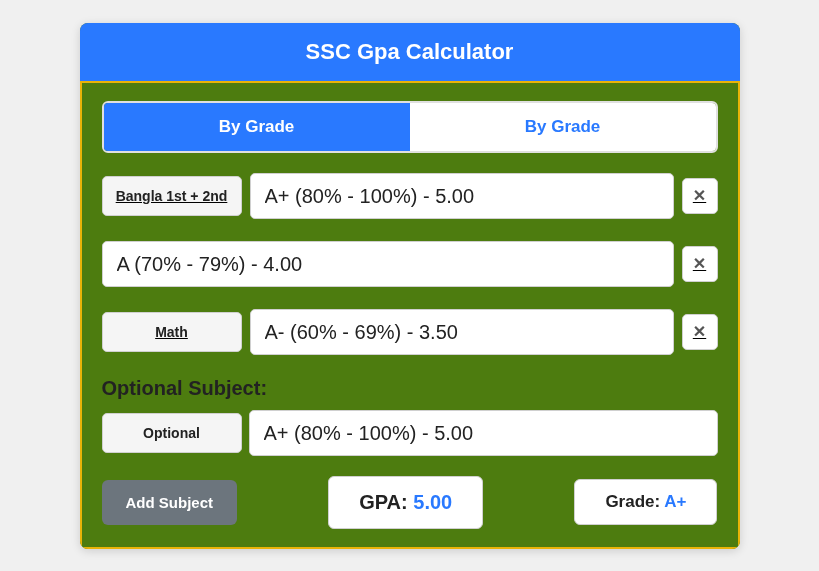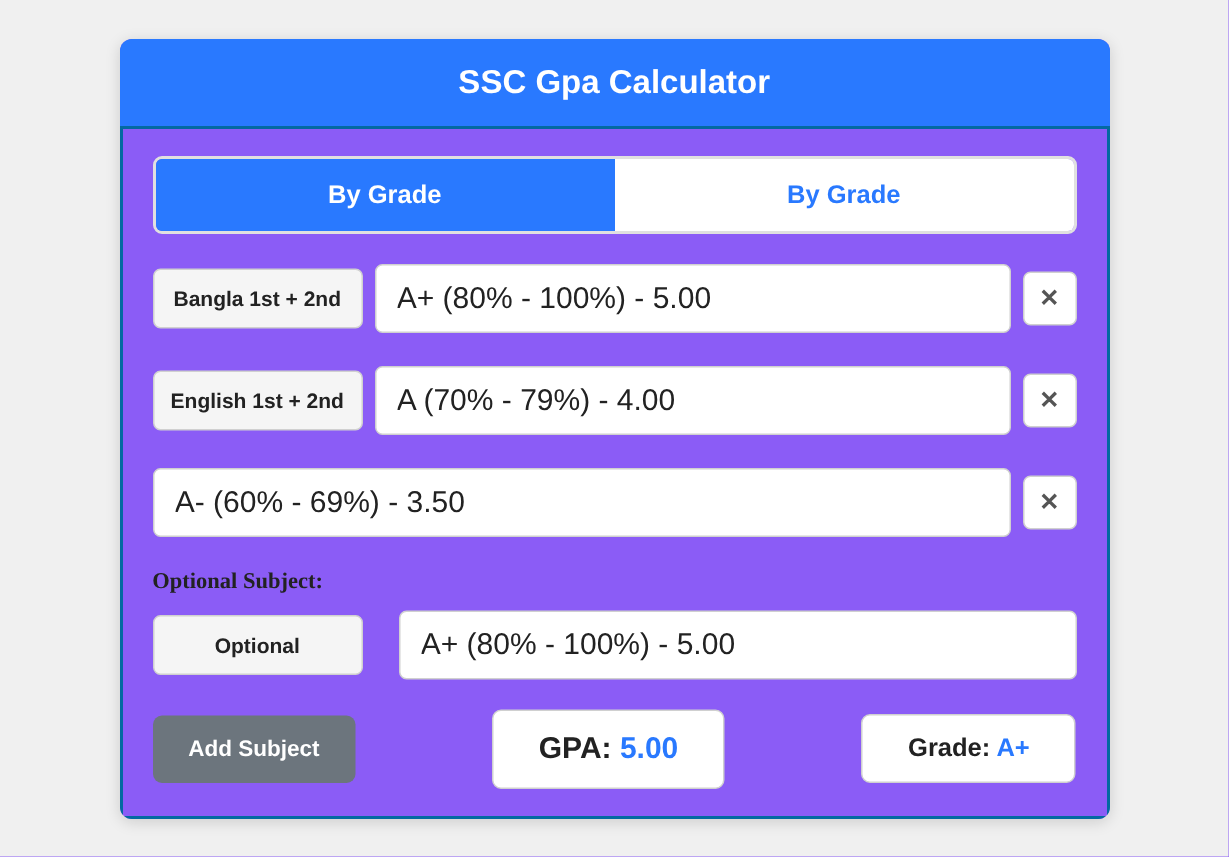--- a/index.html
+++ b/index.html
@@ -6,36 +6,36 @@
     body {
       background: #f0f0f0;
       display: flex;
       justify-content: center;
       align-items: center;
       min-height: 100vh;
       font-family: Arial, sans-serif;
     }
     .calculator-wrapper {
       width: 660px;
-      background: #8b5cf6;
+      background: #4d7c0f;
       border-radius: 8px;
       overflow: hidden;
       box-shadow: 0 2px 10px rgba(0,0,0,0.15);
     }
     .header {
       background: #2979ff;
       color: #fff;
       text-align: center;
       padding: 16px;
       font-size: 22px;
       font-weight: bold;
     }
     .body {
       padding: 18px 20px;
-      border: 2px solid #0369a1;
+      border: 2px solid #eab308;
       margin: 0;
     }
     
     .tab-row {
       display: flex;
       margin-bottom: 20px;
       border: 2px solid #e0e0e0;
       border-radius: 6px;
       overflow: hidden;
     }
@@ -54,20 +54,21 @@
     .tab-inactive {
       background: #fff;
       color: #2979ff;
     }
     
     .subject-row {
       display: flex;
       align-items: center;
       margin-bottom: 22px;
       gap: 8px;
+      text-decoration: underline;
     }
     .subject-label {
       min-width: 140px;
       background: #f5f5f5;
       border: 1.5px solid #d0d0d0;
       border-radius: 5px;
       padding: 11px 10px;
       font-weight: bold;
       font-size: 14px;
       text-align: center;
@@ -99,31 +100,30 @@
       align-items: center;
       justify-content: center;
       cursor: pointer;
       font-size: 16px;
       color: #555;
       font-weight: bold;
     }
     
     .optional-label-text {
       font-weight: bold;
-      font-size: 15px;
+      font-size: 20px;
       color: #222;
       margin-bottom: 10px;
       display: block;
-      font-family: Liberation Serif, serif;
     }
     .optional-row {
       display: flex;
       align-items: center;
       margin-bottom: 20px;
-      gap: 24px;
+      gap: 7px;
     }
     
     .bottom-row {
       display: flex;
       align-items: center;
       justify-content: space-between;
       gap: 10px;
     }
     .add-subject-btn {
       background: #6c757d;
@@ -195,38 +195,38 @@
           <option>B (50% - 59%) - 3.00</option>
           <option>C (40% - 49%) - 2.00</option>
           <option>D (33% - 39%) - 1.00</option>
           <option>F (0% - 32%) - 0.00</option>
         </select>
       </div>
       <button class="remove-btn">✕</button>
     </div>
 
     <div class="subject-row">
-      <div class="subject-label">
-        <span>English 1st + 2nd</span>
-      </div>
       <div class="grade-select-wrap">
         <select class="grade-select">
           <option>A+ (80% - 100%) - 5.00</option>
           <option selected="">A (70% - 79%) - 4.00</option>
           <option>A- (60% - 69%) - 3.50</option>
           <option>B (50% - 59%) - 3.00</option>
           <option>C (40% - 49%) - 2.00</option>
           <option>D (33% - 39%) - 1.00</option>
           <option>F (0% - 32%) - 0.00</option>
         </select>
       </div>
       <button class="remove-btn">✕</button>
     </div>
 
     <div class="subject-row">
+      <div class="subject-label">
+        <span>Math</span>
+      </div>
       <div class="grade-select-wrap">
         <select class="grade-select">
           <option>A+ (80% - 100%) - 5.00</option>
           <option>A (70% - 79%) - 4.00</option>
           <option selected="">A- (60% - 69%) - 3.50</option>
           <option>B (50% - 59%) - 3.00</option>
           <option>C (40% - 49%) - 2.00</option>
           <option>D (33% - 39%) - 1.00</option>
           <option>F (0% - 32%) - 0.00</option>
         </select>

